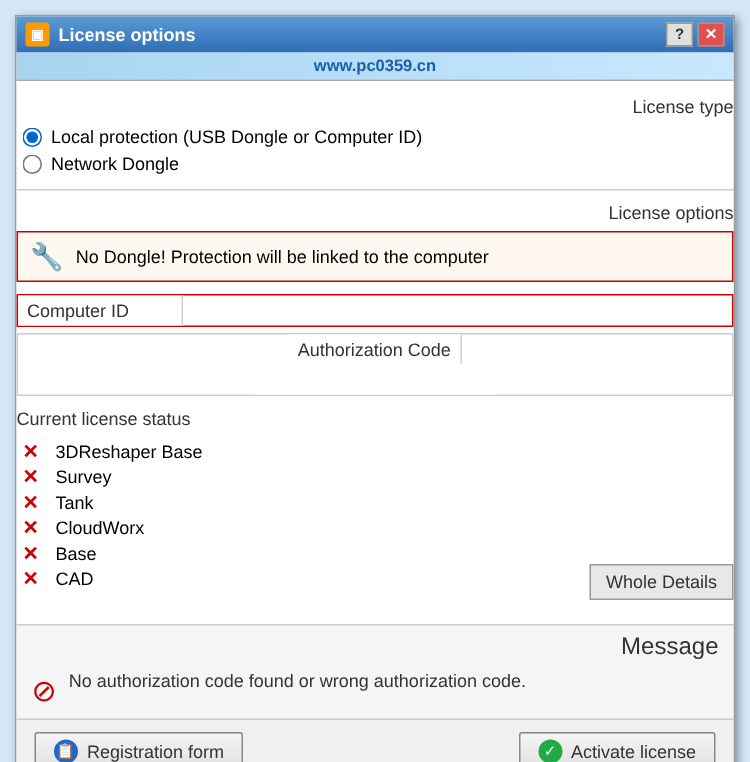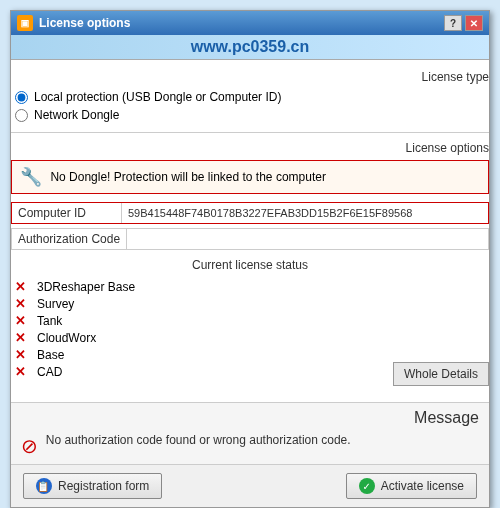--- a/index.html
+++ b/index.html
@@ -70,21 +70,21 @@
 
     .titlebar-btn.close {
       background: #e05050;
       color: white;
     }
 
     .watermark-bar {
       background: linear-gradient(to right, #a8d4f0, #c8e8ff);
       text-align: center;
       padding: 3px;
-      font-size: 16px;
+      font-size: 11px;
       color: #1a5fa8;
       font-weight: bold;
       border-bottom: 1px solid #aaa;
     }
 
     .content {
       background: white;
       padding: 10px 0;
     }
 
@@ -169,32 +169,33 @@
       flex: 1;
       background: white;
     }
 
     .auth-code-row {
       border: 1px solid #ccc;
       background: white;
       display: flex;
       align-items: center;
       margin-bottom: 8px;
+      flex-direction: column;
     }
 
     .auth-input {
       flex: 1;
       border: none;
       outline: none;
       padding: 3px 6px;
       font-size: 12px;
     }
 
     .current-status-label {
-      text-align: center;
+      text-align: left;
       font-size: 12px;
       color: #333;
       margin-bottom: 6px;
     }
 
     .status-items {
       margin-bottom: 6px;
     }
 
     .status-item {
@@ -332,21 +333,20 @@
     <div class="license-options-section">
       <div class="options-header">License options</div>
 
       <div class="no-dongle-box">
         <span class="warning-icon">🔧</span>
         <span>No Dongle! Protection will be linked to the computer</span>
       </div>
 
       <div class="computer-id-row">
         <div class="field-label">Computer ID</div>
-        <div class="field-value">59B415448F74B0178B3227EFAB3DD15B2F6E15F89568</div>
       </div>
 
       <div class="auth-code-row">
         <div class="field-label">Authorization Code</div>
         <input class="auth-input" type="text" style="">
       </div>
     </div>
 
     <div>
       <div class="current-status-label">Current license status</div>

